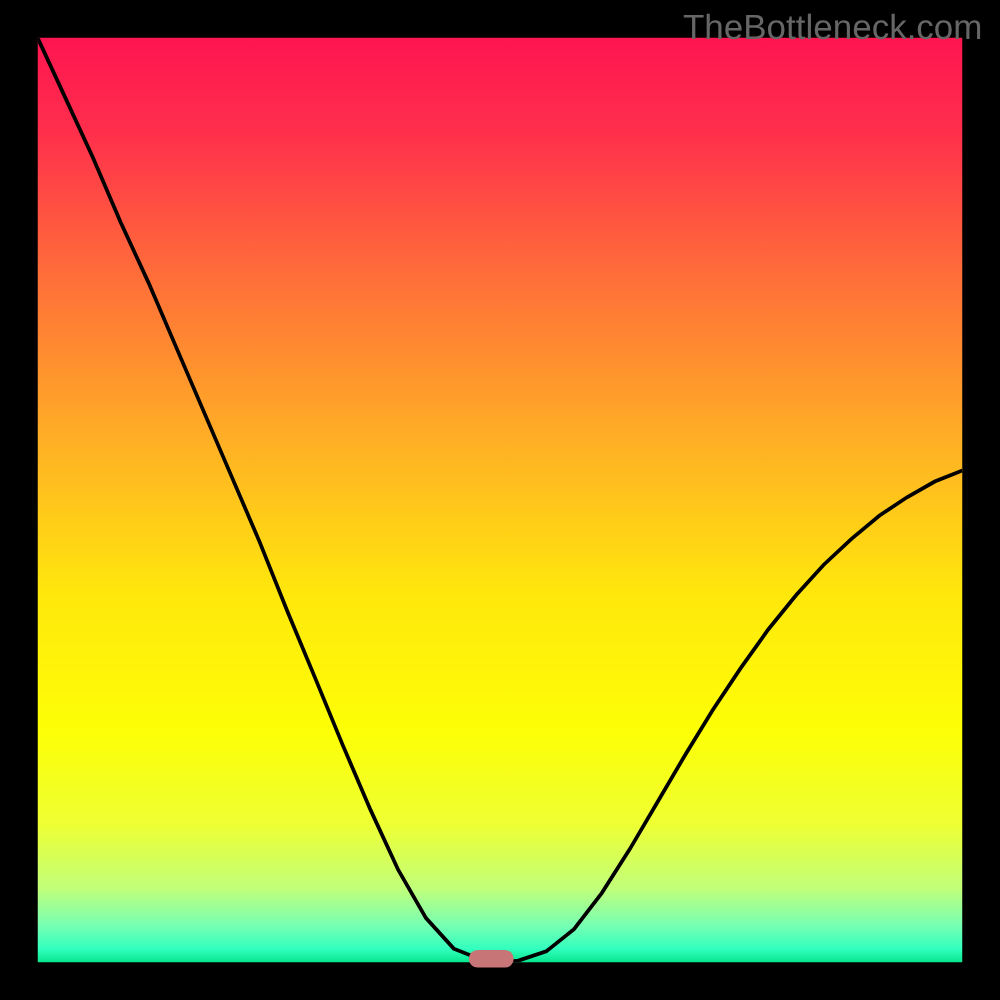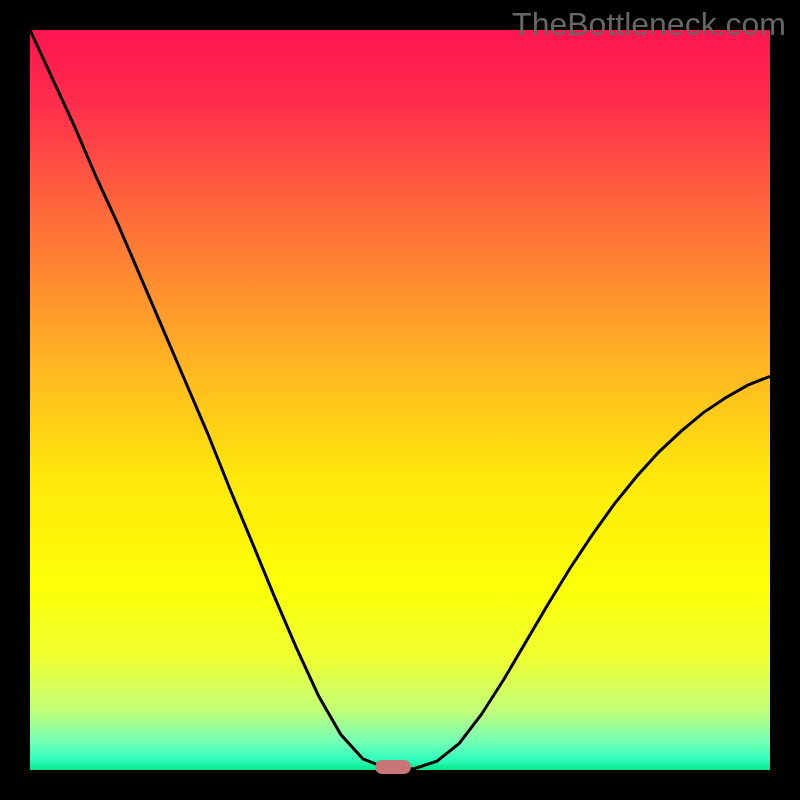--- a/index.html
+++ b/index.html
@@ -9,21 +9,21 @@
     height: 800px;
     background: #000;
     position: relative;
     font-family: Arial, Helvetica, sans-serif;
   }
   .watermark {
     position: absolute;
     top: 6px;
     right: 14px;
     color: #666;
-    font-size: 32px;
+    font-size: 28px;
     font-weight: 400;
     z-index: 10;
   }
   .frame {
     position: absolute;
     top: 30px;
     left: 30px;
     width: 740px;
     height: 740px;
     background: #000;

